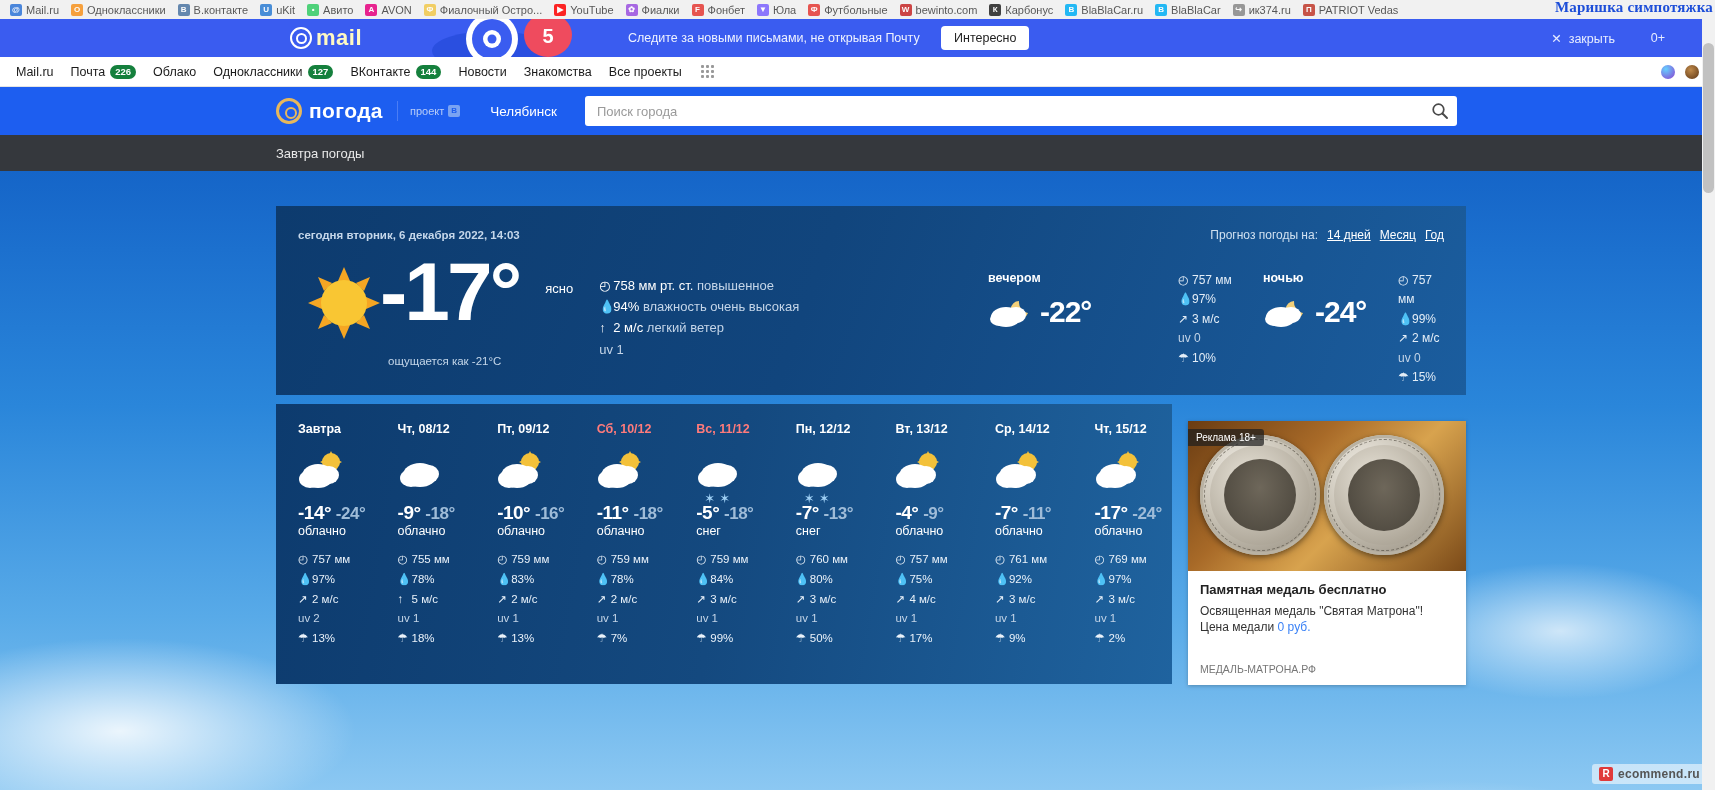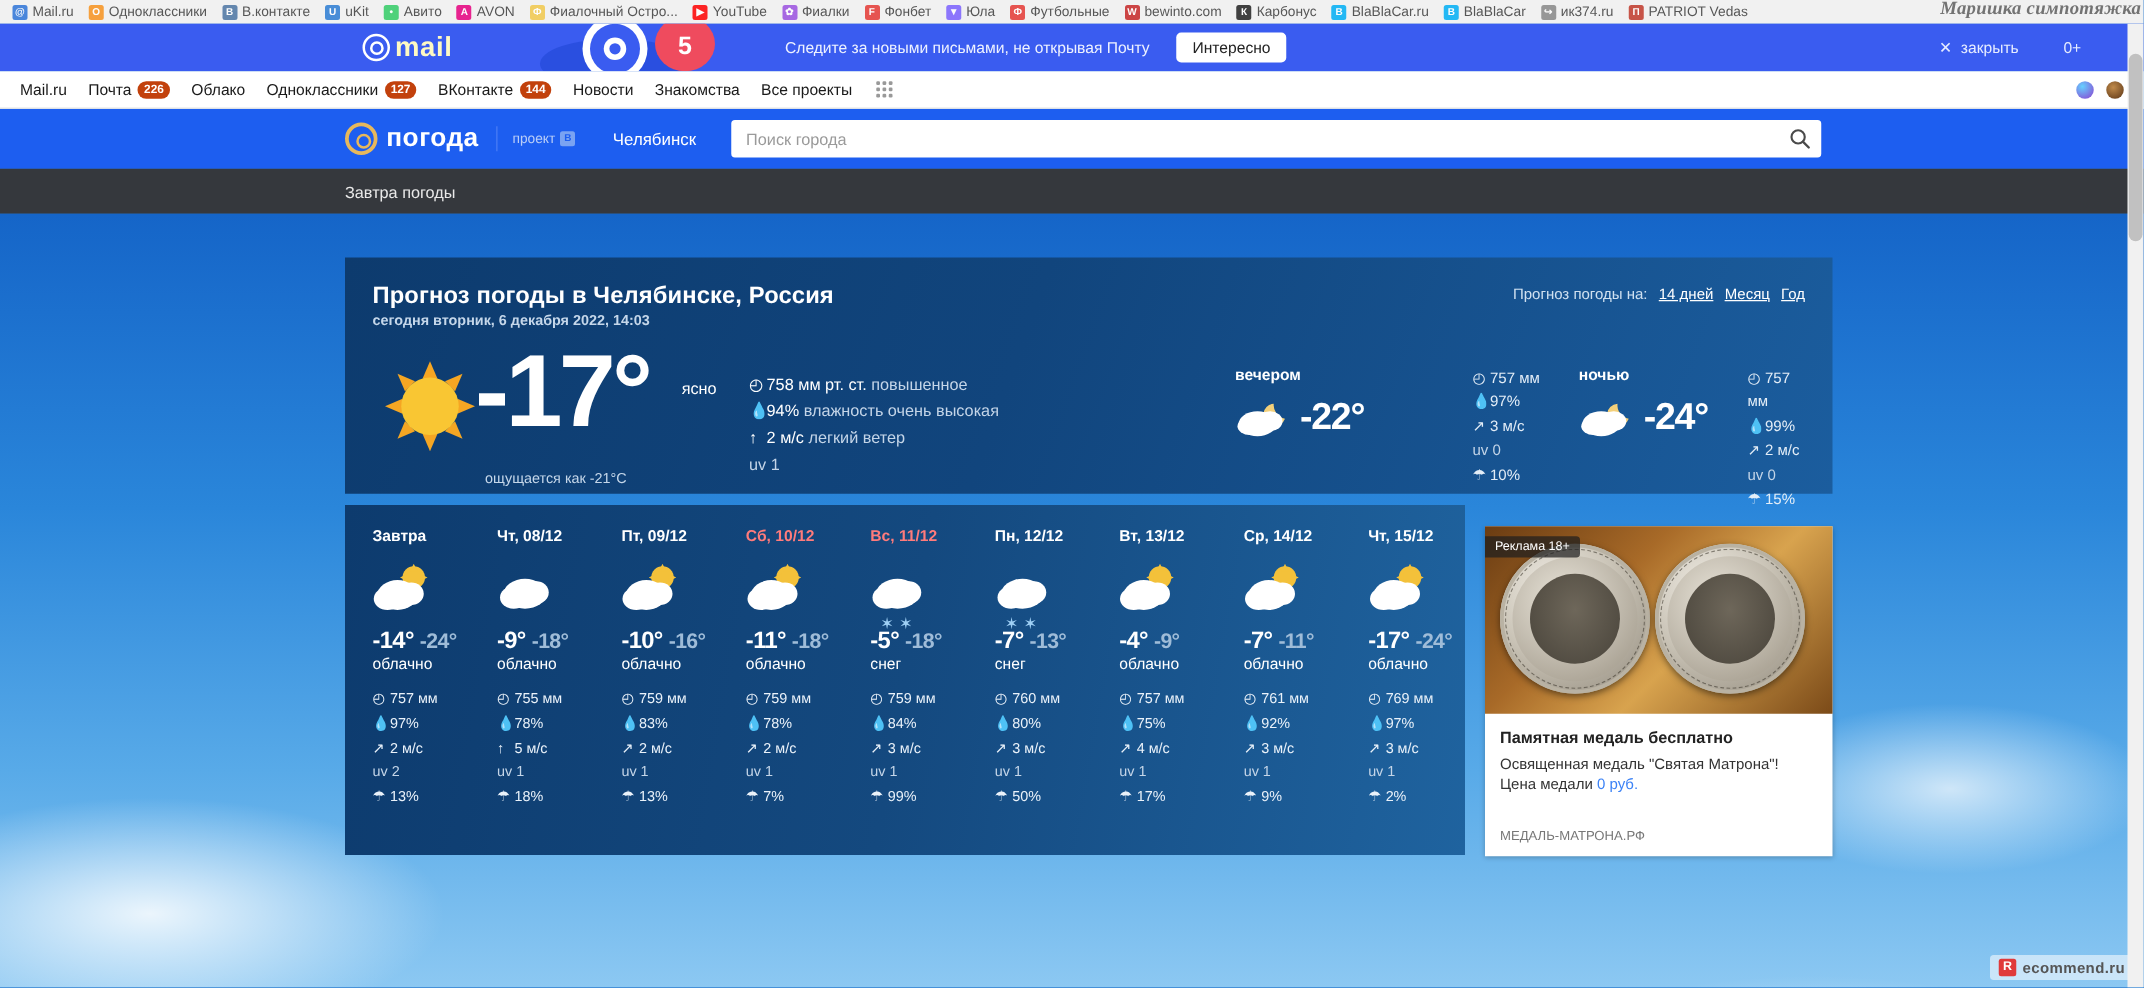--- a/index.html
+++ b/index.html
@@ -16,23 +16,22 @@
   .bookmarks {
     height:19px; background:#f1f1f1; display:flex; align-items:center;
     padding:0 4px; gap:0px; overflow:hidden; position:relative;
   }
   .bm { display:flex; align-items:center; gap:4px; padding:0 6px; white-space:nowrap;
         font-size:11px; color:#3c3c3c; opacity:.85; }
   .bm .fav { width:12px; height:12px; border-radius:2px; display:inline-block; flex:0 0 auto;
              font-size:8px; line-height:12px; text-align:center; color:#fff; font-weight:bold; }
   .watermark-top {
     position:absolute; right:2px; top:-1px; font-size:15px; font-weight:bold;
-    color:#737373; font-family:"Liberation Serif", serif; letter-spacing:.2px;
+    color:#1d4ed8; font-family:"Liberation Serif", serif; letter-spacing:.2px;
     background:rgba(241,241,241,.0);
-    font-style:italic;
   }
 
   
   .mailbar {
     height:38px; background:#3a5cf0; position:relative; display:flex;
     align-items:center; overflow:hidden;
   }
   .mail-logo {
     position:absolute; left:290px; top:50%; transform:translateY(-50%);
     font-size:22px; font-weight:bold; letter-spacing:.5px; display:flex;
@@ -59,21 +58,21 @@
   .promo-age { position:absolute; right:50px; top:50%; transform:translateY(-50%);
     font-size:12.5px; color:#e6ecff;}
 
   
   .mailnav {
     height:30px; background:#fff; display:flex; align-items:center; gap:17px;
     padding:0 16px; position:relative; border-bottom:1px solid #e4e4e4;
   }
   .mailnav a { font-size:12.5px; color:#1a1a1a; text-decoration:none; display:flex;
     align-items:center; gap:5px; white-space:nowrap; }
-  .badge { background:#c2410c; color:#fff; font-size:9.5px; border-radius:9px;
+  .badge { background:#15803d; color:#fff; font-size:9.5px; border-radius:9px;
     padding:1.5px 5px; font-weight:bold; }
   .grid-ico { display:inline-grid; grid-template-columns:repeat(3,3px); gap:2px; margin-left:2px;}
   .grid-ico i { width:3px;height:3px;background:#999;display:block;border-radius:1px;}
   .mailnav-right { margin-left:auto; display:flex; align-items:center; gap:10px; }
   .av1 { width:14px;height:14px;border-radius:50%;
     background:radial-gradient(circle at 35% 30%,#66d0ff,#8a3fd0);}
   .av2 { width:14px;height:14px;border-radius:50%;
     background:radial-gradient(circle at 40% 35%,#c08a4a,#5a3415);}
 
   
@@ -376,21 +375,20 @@
 
 <div class="subnav">
   <a href="#">Завтра погоды</a>
 </div>
 
 <div class="sky"></div>
 
 <div class="content">
 
   <div class="today">
-    <h1>Прогноз погоды в Челябинске, Россия</h1>
     <div class="sub">сегодня вторник, 6 декабря 2022, 14:03</div>
 
     <div class="fc-links">
       <span>Прогноз погоды на:</span>
       <a href="#">14 дней</a>
       <a href="#">Месяц</a>
       <a href="#">Год</a>
     </div>
 
     <div class="cur-row">

